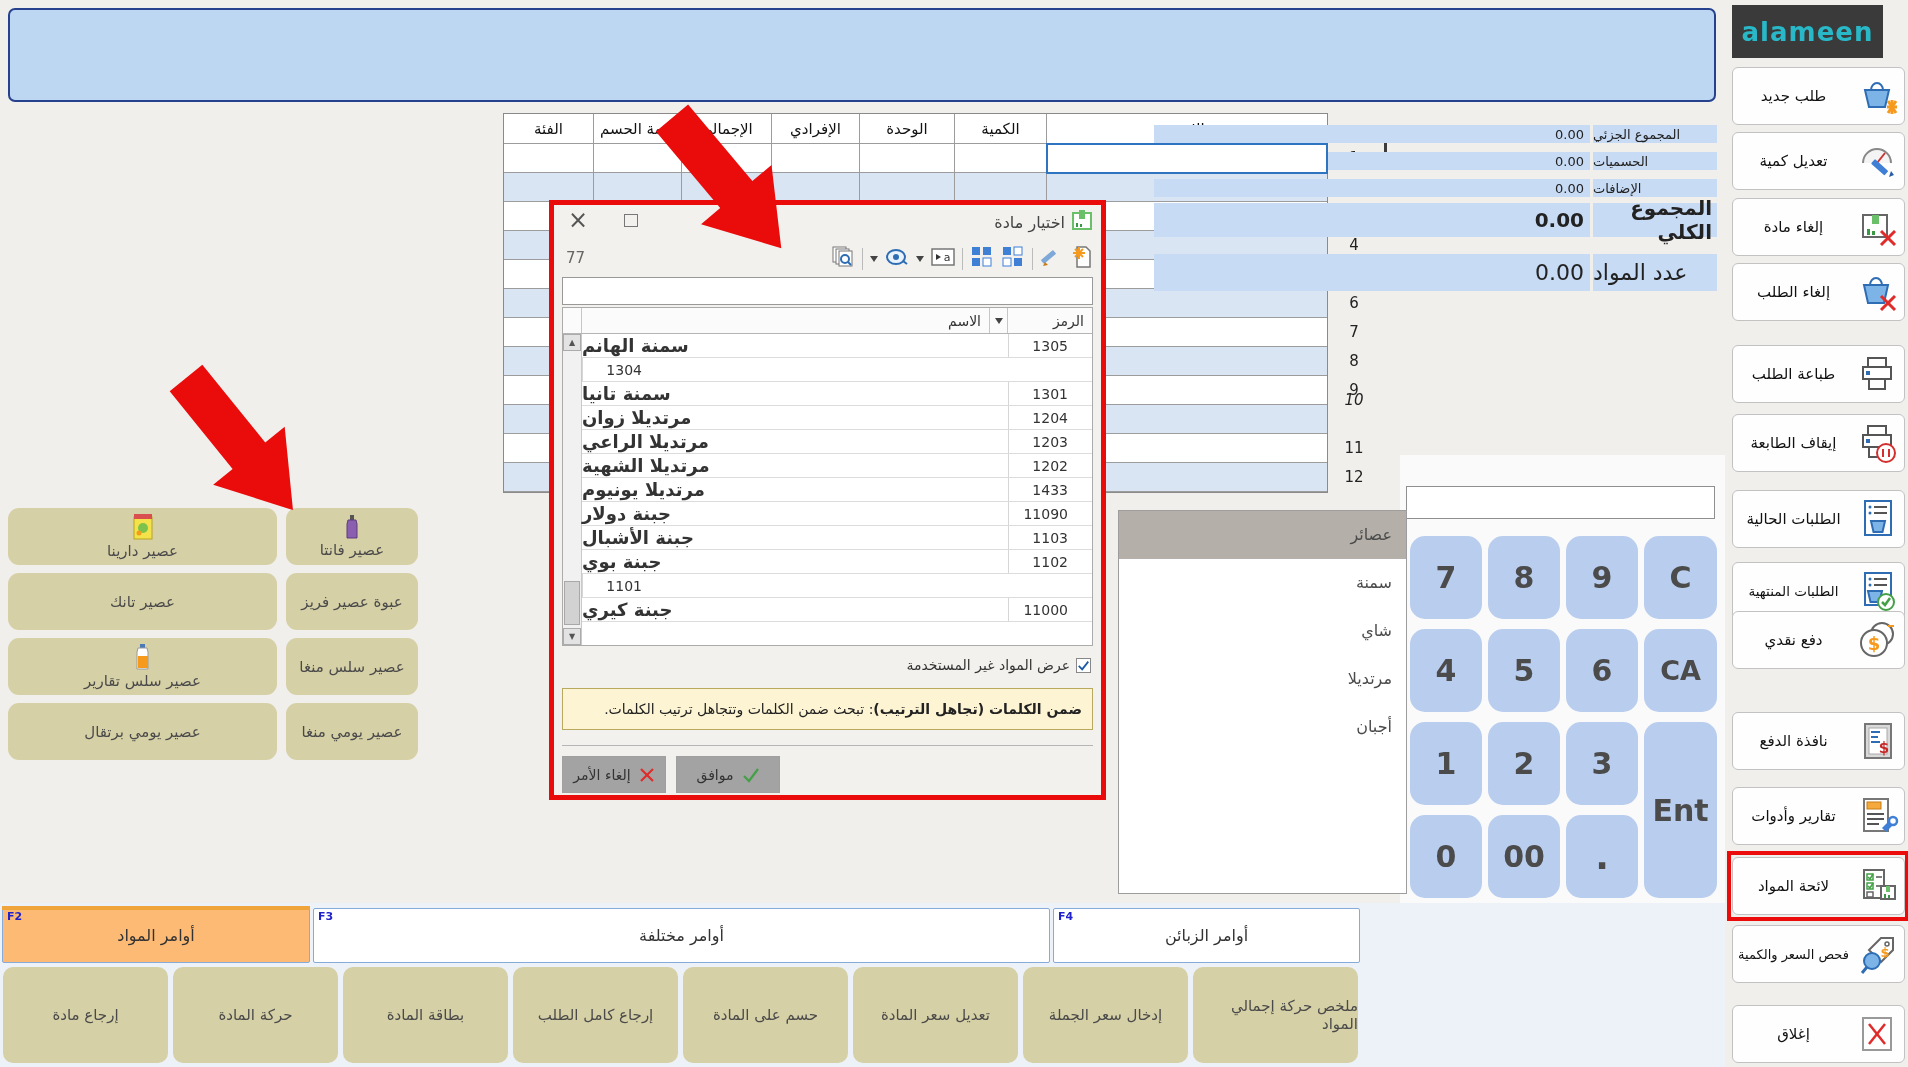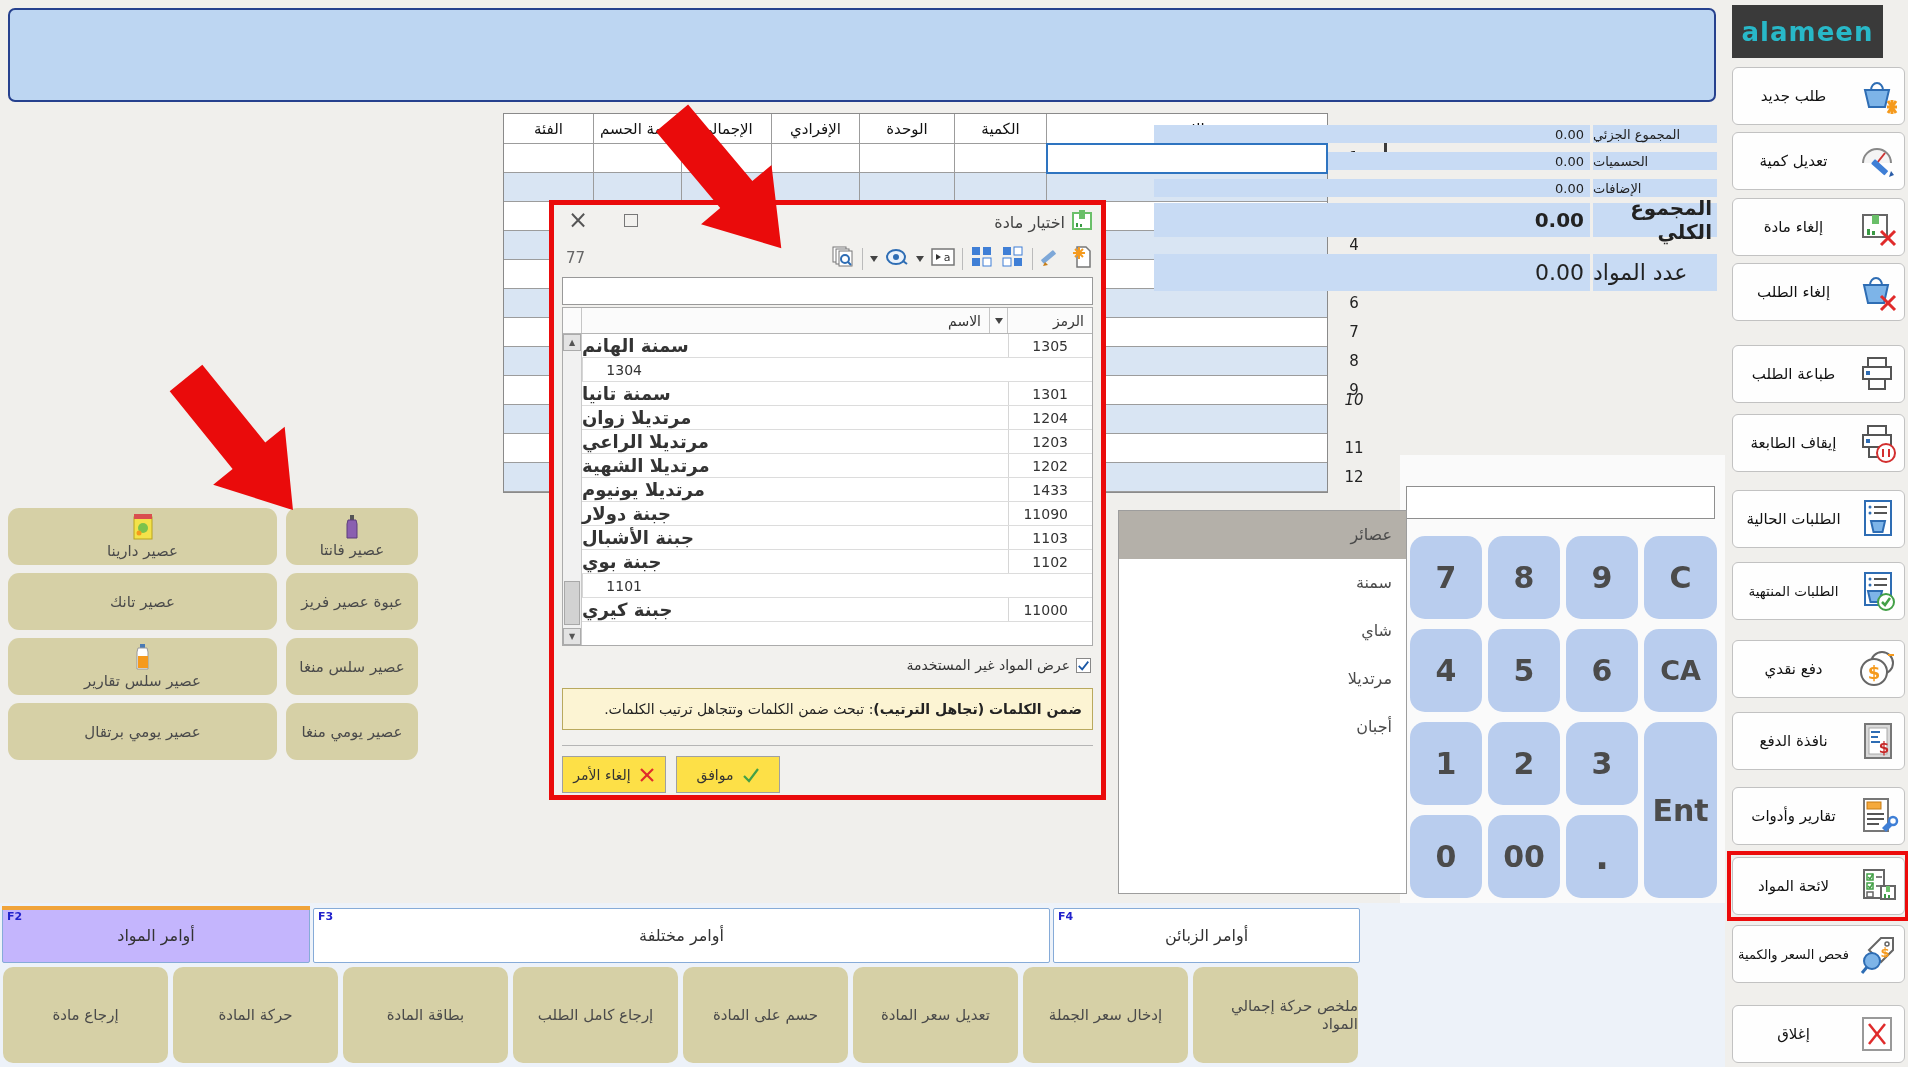--- a/index.html
+++ b/index.html
@@ -42,21 +42,21 @@
   
   .prod{position:absolute;background:#d6d0a6;border-radius:11px;display:flex;flex-direction:column;align-items:center;justify-content:center;gap:2px;}
   .prod-lab{font-size:15px;color:#4a4a4a;direction:rtl;white-space:nowrap;}
   .cats{position:absolute;left:1118px;top:510px;width:289px;height:384px;background:#fff;border:1px solid #9d9d9d;}
   .cat{height:48px;line-height:48px;text-align:right;padding-right:14px;font-size:16px;color:#4b4b4b;direction:rtl;}
   .cat.sel{background:#b4b0a9;}
 
   
   .bstrip{position:absolute;left:0;top:903px;width:1725px;height:164px;background:#edf2f9;}
   .tab{position:absolute;top:908px;height:55px;background:#fff;border:1px solid #86abd8;border-radius:2px;}
-  .tab.active{background:#c4b5fd;padding-left:12px;}
+  .tab.active{background:#fdba74;padding-left:12px;}
   .tab .accent{position:absolute;left:-1px;right:-1px;top:-3px;height:4px;background:#f0a43c;}
   .tab-lab{position:absolute;left:0;right:0;top:0;bottom:0;display:flex;align-items:center;justify-content:center;font-size:16px;color:#333;direction:rtl;}
   .tab-key{position:absolute;top:1px;left:4px;font-size:11px;font-weight:bold;color:#2222cc;}
   .bbtn{position:absolute;top:967px;width:165px;height:96px;background:#d6d0a6;border-radius:10px;display:flex;align-items:center;justify-content:center;font-size:15px;color:#4a4a4a;direction:rtl;}
 
   
   .dlg{position:absolute;left:549px;top:200px;width:557px;height:600px;background:#f2f1ee;border:5px solid #ea0b0b;z-index:10;}
   .dlg .x{position:absolute;left:14px;top:2px;font-size:24px;color:#555;line-height:26px;}
   .dlg .maxi{position:absolute;left:70px;top:9px;width:14px;height:13px;border:1.5px solid #777;background:transparent;}
   .dlg-title{position:absolute;right:36px;top:8px;font-size:16px;color:#444;direction:rtl;}
@@ -79,21 +79,21 @@
   .dl-sb .up{top:0}.dl-sb .dn{bottom:0}
   .dl-sb .thumb{position:absolute;left:1px;width:16px;bottom:20px;height:44px;background:#d2d2d2;border:1px solid #a8a8a8;}
   .dl-rows{position:absolute;left:19px;top:0;right:0;bottom:0;}
   .dl-row{display:flex;height:24px;border-bottom:1px solid #dcdcdc;}
   .dl-name{flex:1;display:flex;align-items:center;justify-content:flex-end;padding-right:10px;font-size:18px;color:#333;direction:rtl;font-weight:bold;}
   .dl-code{width:84px;display:flex;align-items:center;justify-content:flex-end;padding-right:24px;font-size:14px;color:#333;border-left:1px solid #d6d6d6;}
   .dlg-check{position:absolute;right:10px;top:452px;display:flex;direction:rtl;align-items:center;gap:6px;font-size:14px;color:#333;}
   .cbox{width:15px;height:15px;background:#fff;border:1px solid #888;display:flex;align-items:center;justify-content:center;}
   .dlg-hint{position:absolute;left:8px;top:483px;width:531px;height:42px;background:#fcf4d3;border:1px solid #b9a95e;direction:rtl;display:flex;align-items:center;padding:0 10px;font-size:14px;color:#222;}
   .dlg-sep{position:absolute;left:8px;top:540px;width:531px;height:1px;background:#b5b5b5;}
-  .dbtn{position:absolute;top:551px;width:104px;height:37px;background:#fde047;border:1px solid #a0a0a0;display:flex;direction:rtl;align-items:center;justify-content:center;gap:8px;font-size:14px;color:#333;}
+  .dbtn{position:absolute;top:551px;width:104px;height:37px;background:#a3a3a3;border:1px solid #a0a0a0;display:flex;direction:rtl;align-items:center;justify-content:center;gap:8px;font-size:14px;color:#333;}
 
   
   svg.arrow{position:absolute;overflow:visible;z-index:30;}
   .icon-svg{display:block;}
 </style>
 </head>
 <body>
 
 <div class="screen">
 
@@ -360,21 +360,21 @@
           <circle cx="15" cy="10" r="1.5" fill="#2e6db4"></circle>
           <circle cx="15" cy="16" r="1.5" fill="#2e6db4"></circle>
           <line x1="19" y1="10" x2="32" y2="10" stroke="#555" stroke-width="2"></line>
           <line x1="19" y1="16" x2="32" y2="16" stroke="#555" stroke-width="2"></line>
           <path d="M13 22 h14 l-2.5 11 h-9 z" fill="#7db4e8" stroke="#2e6db4" stroke-width="2"></path>
           <circle cx="31" cy="33" r="8" fill="#fff" stroke="#43a047" stroke-width="2"></circle>
           <polyline points="27,33 30,36 35,29" fill="none" stroke="#43a047" stroke-width="2.5"></polyline>
         </svg>
       </span>
   </div>
-  <div class="sb-btn" style="top:640px">
+  <div class="sb-btn" style="top:611px">
     <span class="sb-lab">دفع نقدي</span>
     <span class="sb-ico">
         <svg class="icon-svg" width="44" height="44" viewBox="0 0 44 44">
           <circle cx="27" cy="16" r="11" fill="#fff" stroke="#666" stroke-width="2"></circle>
           <circle cx="19" cy="25" r="13" fill="#fff" stroke="#666" stroke-width="2"></circle>
           <text x="19" y="32" text-anchor="middle" font-size="18" fill="#f59a1d" font-weight="bold">$</text>
           <line x1="33" y1="8" x2="39" y2="8" stroke="#f59a1d" stroke-width="2"></line>
         </svg>
       </span>
   </div>

